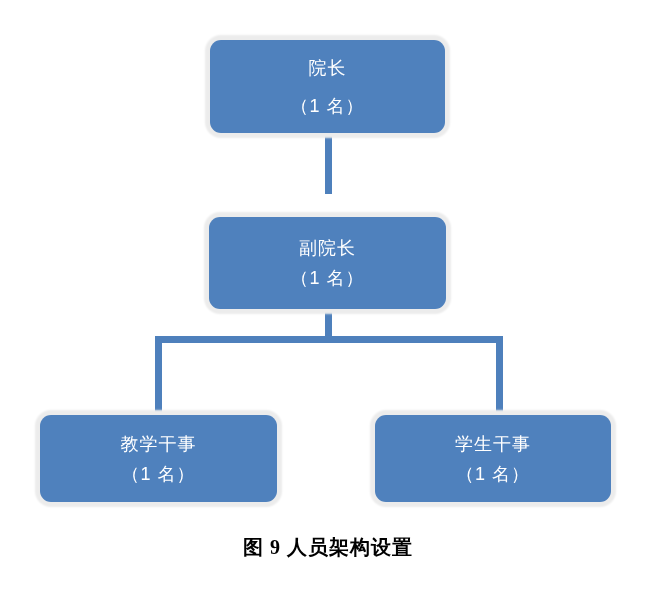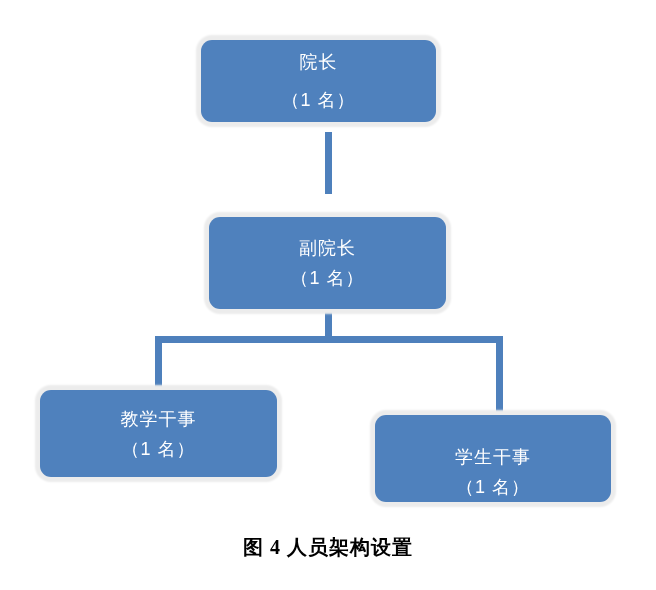--- a/index.html
+++ b/index.html
@@ -45,24 +45,24 @@
     top: 534px;
     width: 656px;
     text-align: center;
     color: #000000;
     font-family: "Liberation Serif", "DejaVu Serif", serif;
     font-weight: bold;
     font-size: 20px;
     letter-spacing: 1px;
   }
   
-  .node-dean        { left: 201px; top: 40px;  width: 235px; height: 82px; gap: 8px; }
+  .node-dean        { left: 210px; top: 40px;  width: 235px; height: 93px; gap: 8px; }
   .node-vice-dean   { left: 209px; top: 193px; width: 237px; height: 92px; margin-top: 24px; }
-  .node-teaching    { left: 40px;  top: 390px; width: 237px; height: 87px; }
-  .node-student     { left: 375px; top: 415px; width: 236px; height: 87px; justify-content: flex-end; }
+  .node-teaching    { left: 40px;  top: 415px; width: 237px; height: 87px; }
+  .node-student     { left: 375px; top: 415px; width: 236px; height: 87px; }
   
   .conn-v1 { left: 325px; top: 132px; width: 7px;   height: 62px;  }
   .conn-v2 { left: 325px; top: 284px; width: 7px;   height: 55px;  }
   .conn-h  { left: 155px; top: 336px; width: 348px; height: 7px;   }
   .conn-v3 { left: 155px; top: 336px; width: 7px;   height: 79px;  }
   .conn-v4 { left: 496px; top: 336px; width: 7px;   height: 79px;  }
 </style>
 </head>
 <body>
 
@@ -87,15 +87,15 @@
   <div class="node node-teaching">
     <span class="node-title">教学干事</span>
     <span class="node-count">（1 名）</span>
   </div>
 
   <div class="node node-student">
     <span class="node-title">学生干事</span>
     <span class="node-count">（1 名）</span>
   </div>
 
-  <div class="caption">图 4  人员架构设置</div>
+  <div class="caption">图 9  人员架构设置</div>
 
 </div>
 
 </body></html>

